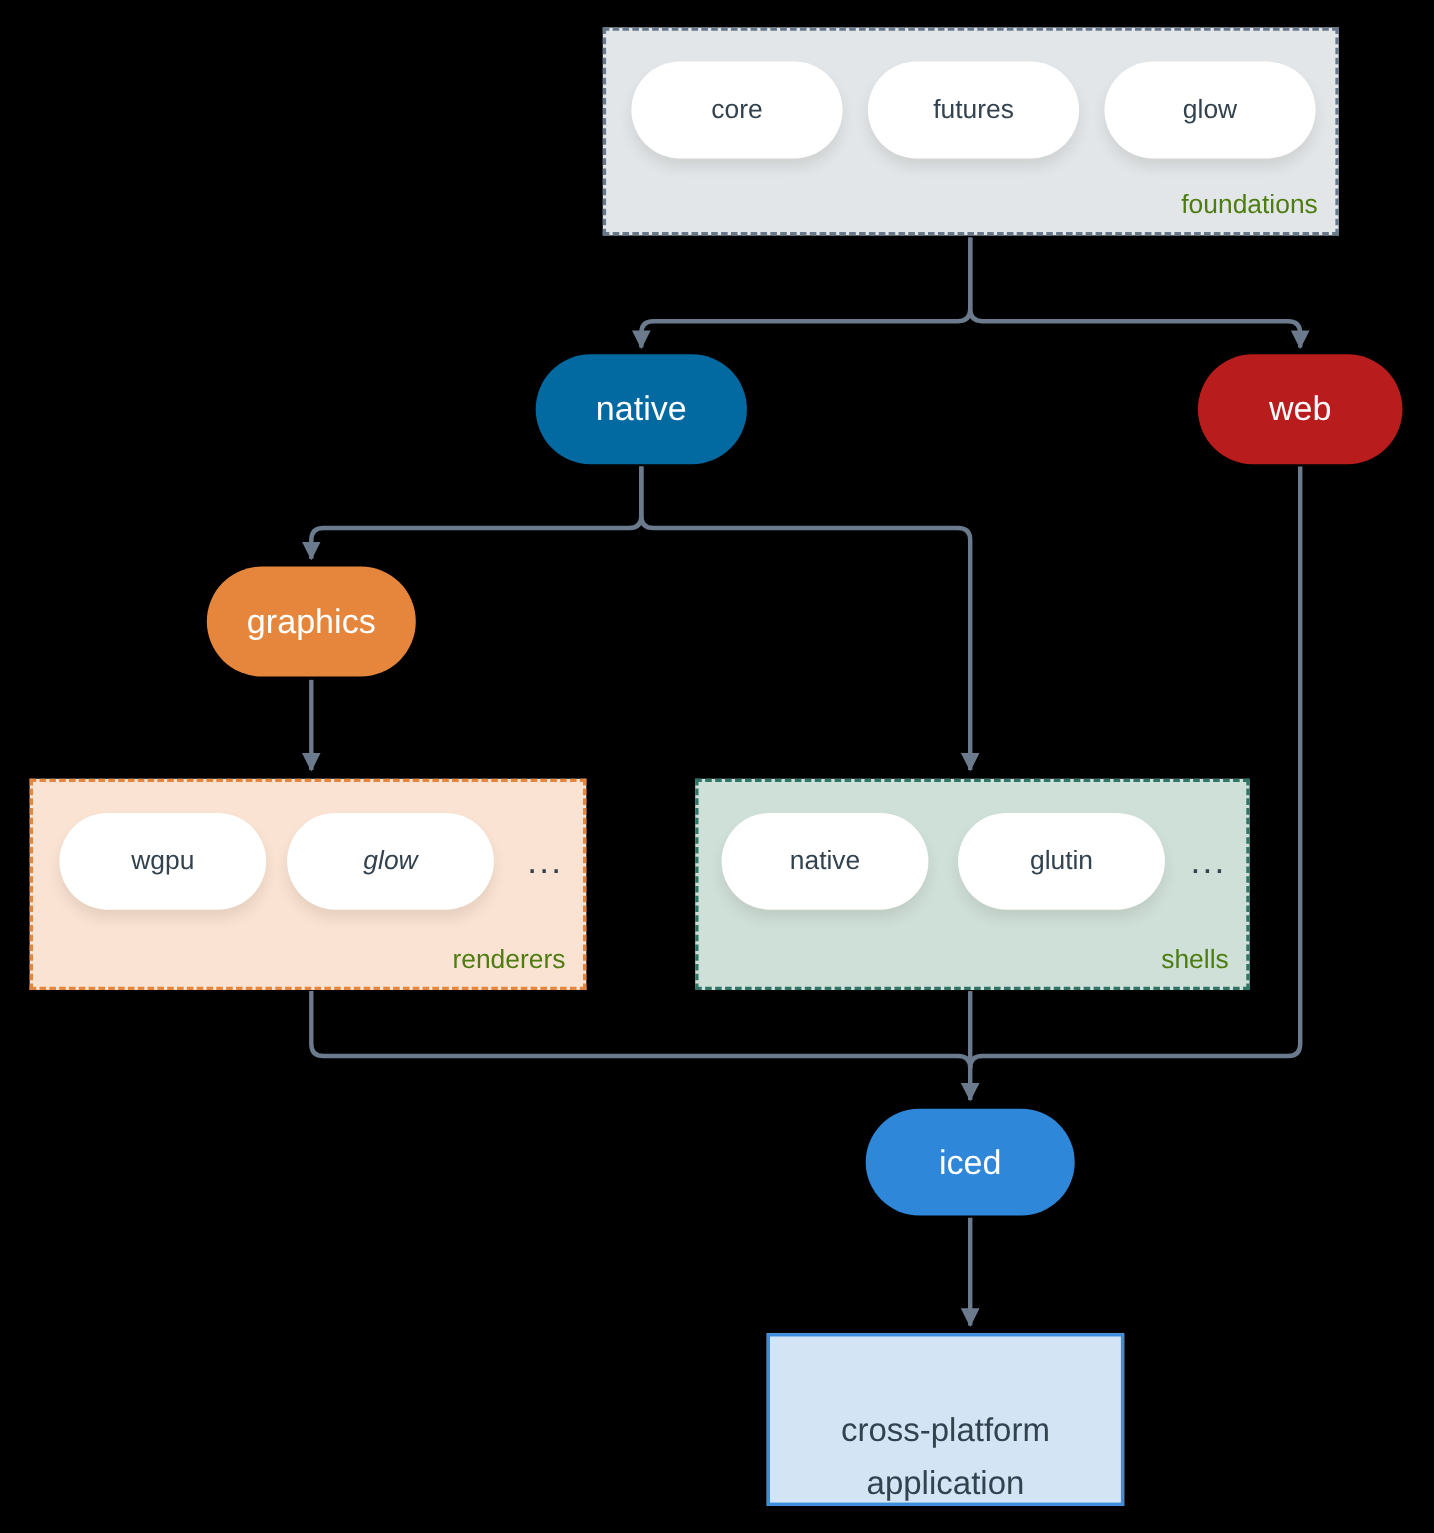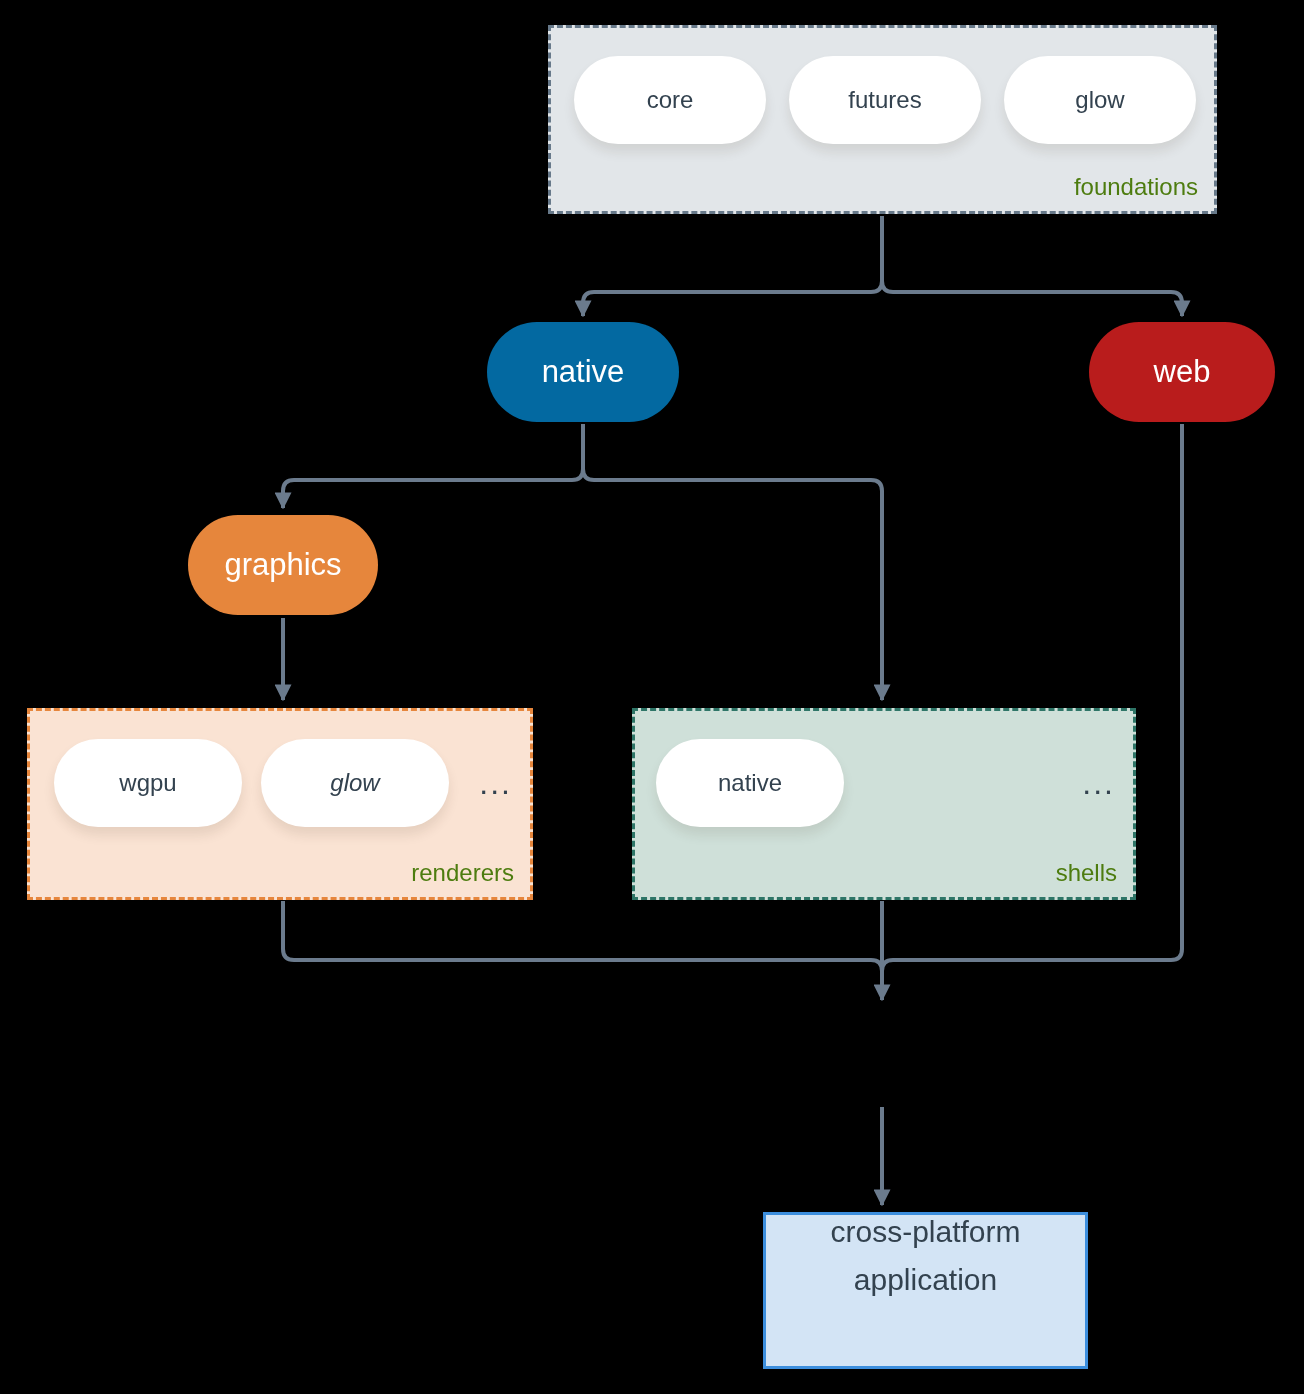--- a/index.html
+++ b/index.html
@@ -74,27 +74,27 @@
     border-radius: 50px;
     color: #ffffff;
     font-size: 31px;
   }
   .node-native { left: 487px; top: 322px; width: 192px; background: #0369a1; }
   .node-web { left: 1089px; top: 322px; width: 186px; background: #b91c1c; }
   .node-graphics { left: 188px; top: 515px; width: 190px; background: #e6863c; }
   .node-iced { left: 787px; top: 1008px; width: 190px; height: 97px; border-radius: 49px; background: #2e87d8; }
   .app-box {
     position: absolute;
-    left: 763px; top: 1212px; width: 325px; height: 157px;
+    left: 697px; top: 1212px; width: 325px; height: 157px;
     background: #d3e4f5;
     border: 3px solid #3c8edd;
     display: flex;
     flex-direction: column;
     align-items: center;
-    justify-content: flex-start;
+    justify-content: flex-end;
     gap: 14px;
     color: #33424f;
     font-size: 30px;
     text-align: center;
   }
 </style>
 </head>
 <body>
 
 <div id="canvas">
@@ -132,23 +132,25 @@
 
   <div class="group group-renderers">
     <div class="pill white" style="left: 24px;">wgpu</div>
     <div class="pill white" style="left: 231px; font-style: italic;">glow</div>
     <div class="ellipsis">...</div>
     <div class="group-label">renderers</div>
   </div>
 
   <div class="group group-shells">
     <div class="pill white" style="left: 21px;">native</div>
+    <div class="pill white" style="left: 236px;">glutin</div>
     <div class="ellipsis">...</div>
     <div class="group-label">shells</div>
   </div>
 
+  <div class="node node-iced">iced</div>
 
   <div class="app-box">
     <span>cross-platform</span>
     <span>application</span>
   </div>
 
 </div>
 
 </body></html>

